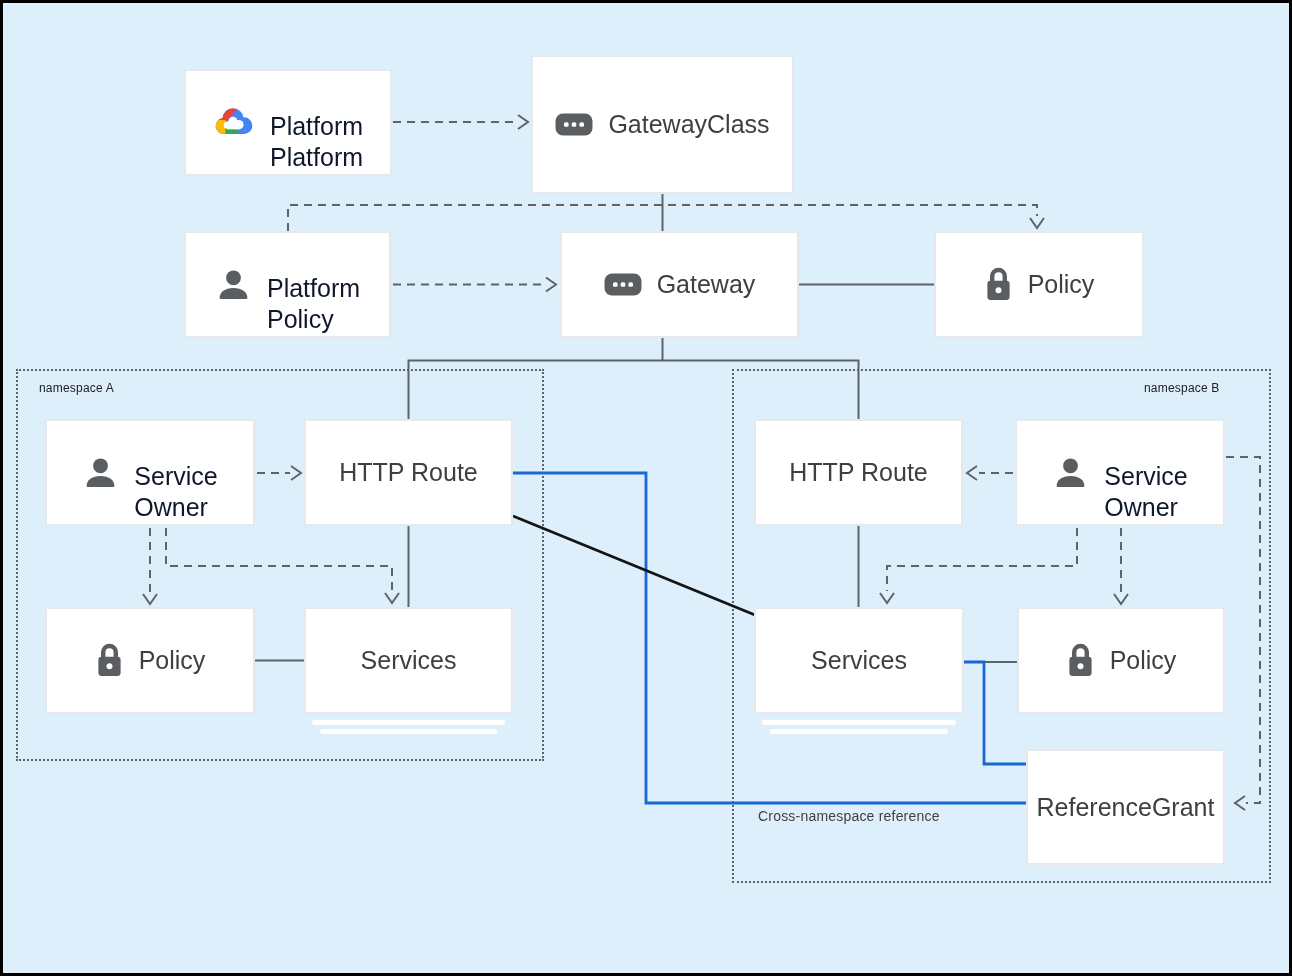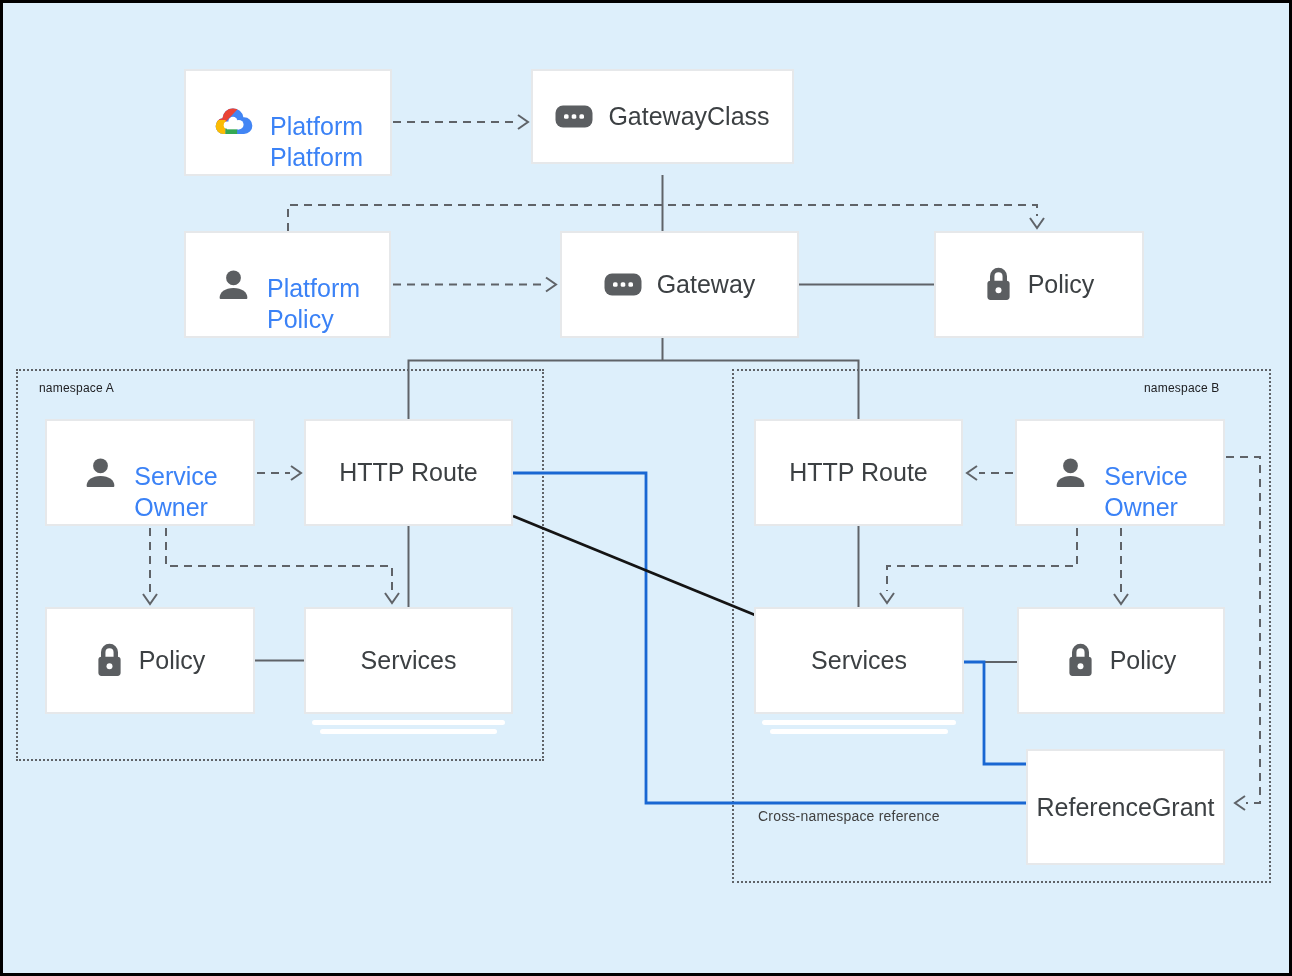--- a/index.html
+++ b/index.html
@@ -15,21 +15,21 @@
   }
   .ns-label{
     position:absolute;top:12px;font-size:12px;color:#202124;z-index:3;letter-spacing:.2px;
   }
   .node{
     position:absolute;background:#fff;border:2px solid #e6e8ea;box-sizing:border-box;
     display:flex;align-items:center;justify-content:center;gap:15px;z-index:3;
     padding:0 8px;
   }
   .label{font-size:25px;color:#3c4043;white-space:nowrap;}
-  .label2{font-size:25px;color:#3b82f6;line-height:31px;white-space:nowrap;margin-top:39px;}
+  .label2{font-size:25px;color:#0f172a;line-height:31px;white-space:nowrap;margin-top:39px;}
   .label2 span{display:block;}
   .icon{display:flex;align-items:center;justify-content:center;flex:0 0 auto;}
   .stackbar{position:absolute;background:#fff;height:5px;border-radius:3px;z-index:3;}
   .xns-label{
     position:absolute;left:755px;top:805px;font-size:14px;color:#404040;z-index:3;letter-spacing:.2px;
   }
 </style>
 </head>
 <body>
 
@@ -112,21 +112,21 @@
           <rect x="13.2" y="18.2" width="11.6" height="4.8" fill="#fff"></rect>
         </g>
       </svg>
     </span>
     <span class="label2">
       <span>Platform</span>
       <span>Platform</span>
     </span>
   </div>
 
-  <div class="node" style="left:528px;top:66px;width:263px;height:95px">
+  <div class="node" style="left:528px;top:52px;width:263px;height:139px">
     <span class="icon">
       <svg width="38" height="23" viewBox="0 0 38 23">
         <rect x="0.5" y="0.5" width="37" height="22" rx="7.5" fill="#5b5e61"></rect>
         <rect x="9" y="9.2" width="4.6" height="4.6" rx="1.6" fill="#fff"></rect>
         <rect x="16.7" y="9.2" width="4.6" height="4.6" rx="1.6" fill="#fff"></rect>
         <rect x="24.4" y="9.2" width="4.6" height="4.6" rx="1.6" fill="#fff"></rect>
       </svg>
     </span>
     <span class="label">GatewayClass</span>
   </div>

